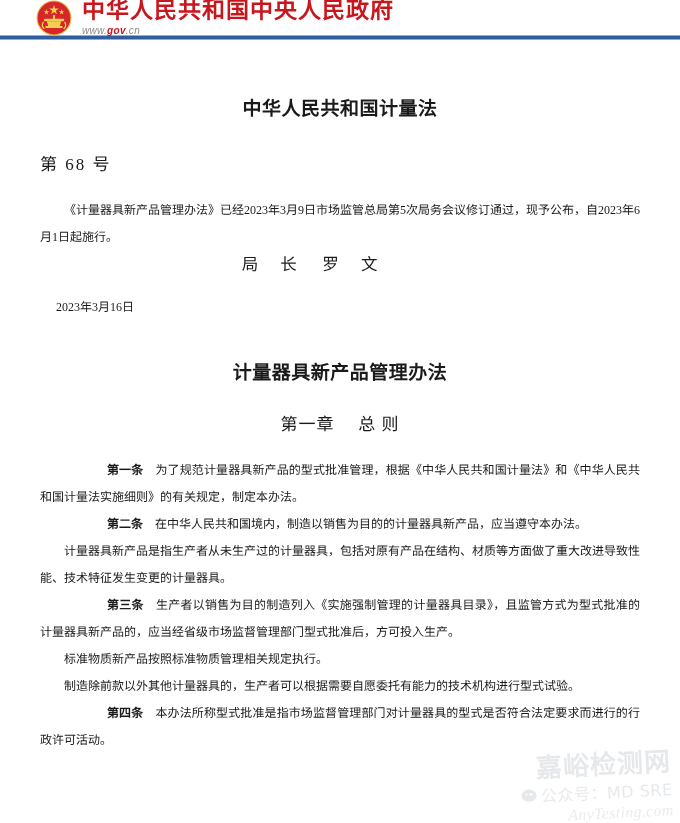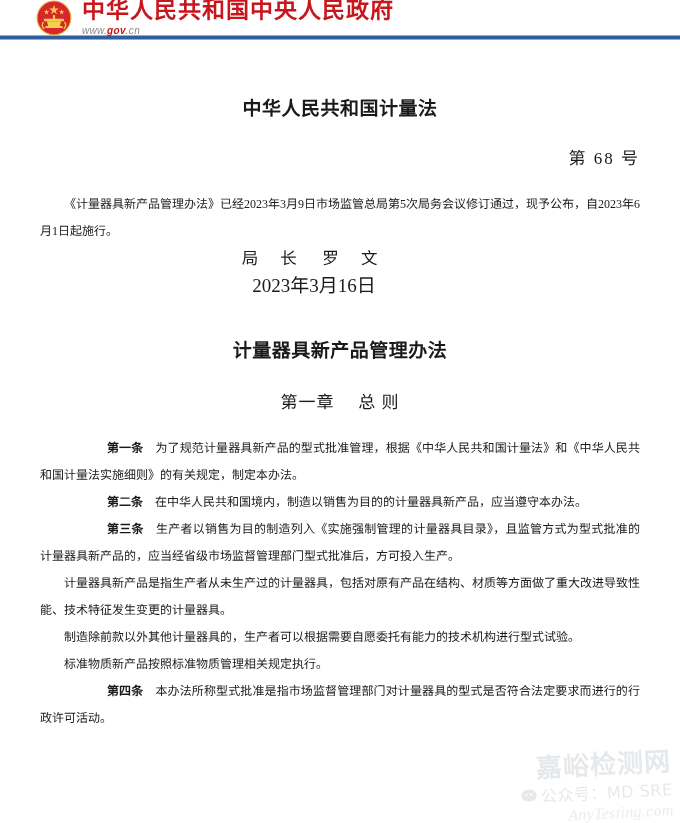--- a/index.html
+++ b/index.html
@@ -80,23 +80,23 @@
 
   .decree-title {
     text-align: center;
     font-family: "DejaVu Sans", "Liberation Sans", sans-serif;
     font-weight: bold;
     font-size: 19px;
     letter-spacing: .5px;
     margin-top: 53px;
   }
   .decree-number {
-    text-align: right;
+    text-align: left;
     font-size: 17px;
-    margin-top: 24px;
+    margin-top: 30px;
     letter-spacing: 2px;
   }
 
   .para {
     font-size: 12px;
     line-height: 27px;
     text-align: justify;
     text-justify: inter-ideograph;
     margin: 0;
   }
@@ -106,24 +106,24 @@
 
   .signature {
     text-align: center;
     font-size: 16.5px;
     line-height: 27px;
     margin: 0;
     padding-right: 52px;
   }
   .signature .spaced { letter-spacing: 9px; }
   .sig-date {
-    text-align: center;
-    font-size: 19px;
+    text-align: left;
+    font-size: 12px;
     line-height: 27px;
-    margin: 0;
+    margin: 16px;
     padding-right: 52px;
   }
 
   .reg-title {
     text-align: center;
     font-family: "DejaVu Sans", "Liberation Sans", sans-serif;
     font-weight: bold;
     font-size: 19px;
     margin-top: 36px;
     letter-spacing: .5px;
@@ -248,24 +248,24 @@
   <p class="sig-date">2023年3月16日</p>
 
   <div class="reg-title">计量器具新产品管理办法</div>
 
   <div class="chapter"><span>第一章</span><span class="gap"></span><span>总    则</span></div>
 
   <div class="articles">
 
   <p class="para indent"><span class="art-label">第一条</span><span class="art-gap"></span><span>为了规范计量器具新产品的型式批准管理，根据《中华人民共和国计量法》和《中华人民共和国计量法实施细则》的有关规定，制定本办法。</span></p>
       <p class="para indent"><span class="art-label">第二条</span><span class="art-gap"></span><span>在中华人民共和国境内，制造以销售为目的的计量器具新产品，应当遵守本办法。</span></p>
+      <p class="para indent"><span>计量器具新产品是指生产者从未生产过的计量器具，包括对原有产品在结构、材质等方面做了重大改进导致性能、技术特征发生变更的计量器具。</span></p>
       <p class="para indent"><span class="art-label">第三条</span><span class="art-gap"></span><span>生产者以销售为目的制造列入《实施强制管理的计量器具目录》，且监管方式为型式批准的计量器具新产品的，应当经省级市场监督管理部门型式批准后，方可投入生产。</span></p>
-      <p class="para indent"><span>计量器具新产品是指生产者从未生产过的计量器具，包括对原有产品在结构、材质等方面做了重大改进导致性能、技术特征发生变更的计量器具。</span></p>
+      <p class="para indent"><span>标准物质新产品按照标准物质管理相关规定执行。</span></p>
       <p class="para indent"><span>制造除前款以外其他计量器具的，生产者可以根据需要自愿委托有能力的技术机构进行型式试验。</span></p>
-      <p class="para indent"><span>标准物质新产品按照标准物质管理相关规定执行。</span></p>
       <p class="para indent"><span class="art-label">第四条</span><span class="art-gap"></span><span>本办法所称型式批准是指市场监督管理部门对计量器具的型式是否符合法定要求而进行的行政许可活动。</span></p>
     </div>
 </div>
 
 <div class="watermark">
   <div class="wm-cn">嘉峪检测网</div>
   <div class="wm-row">
     <span class="wm-wechat"></span>
     <span class="wm-mp">公众号：MD SRE</span>
   </div>

